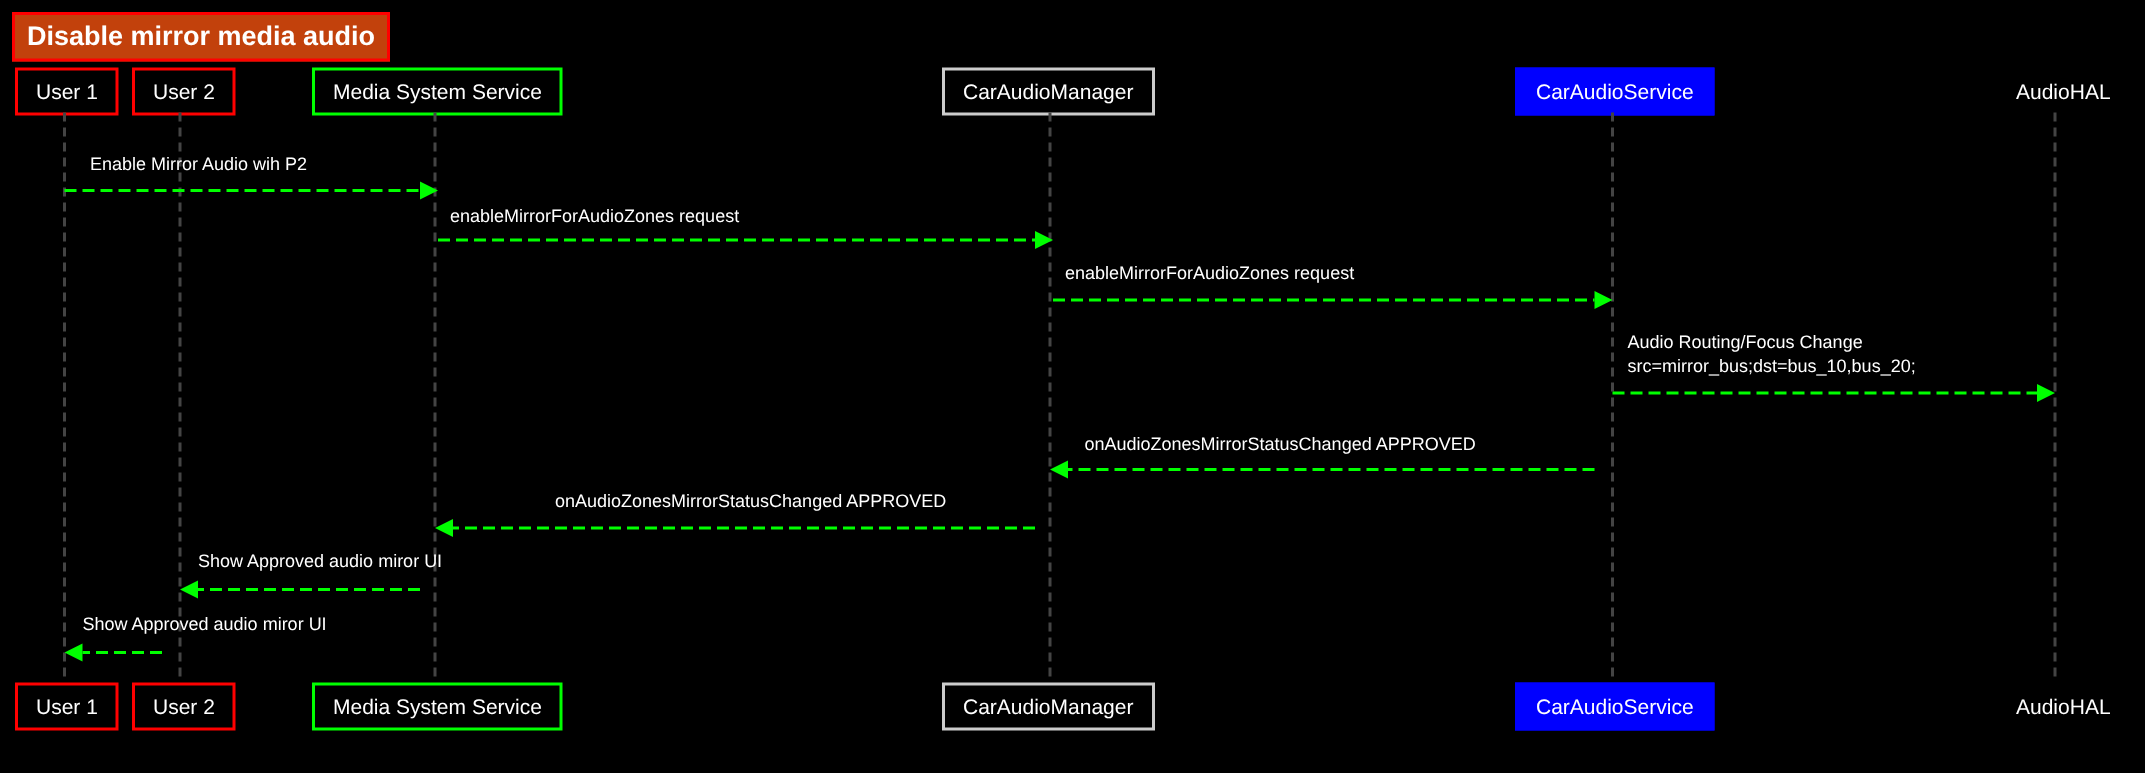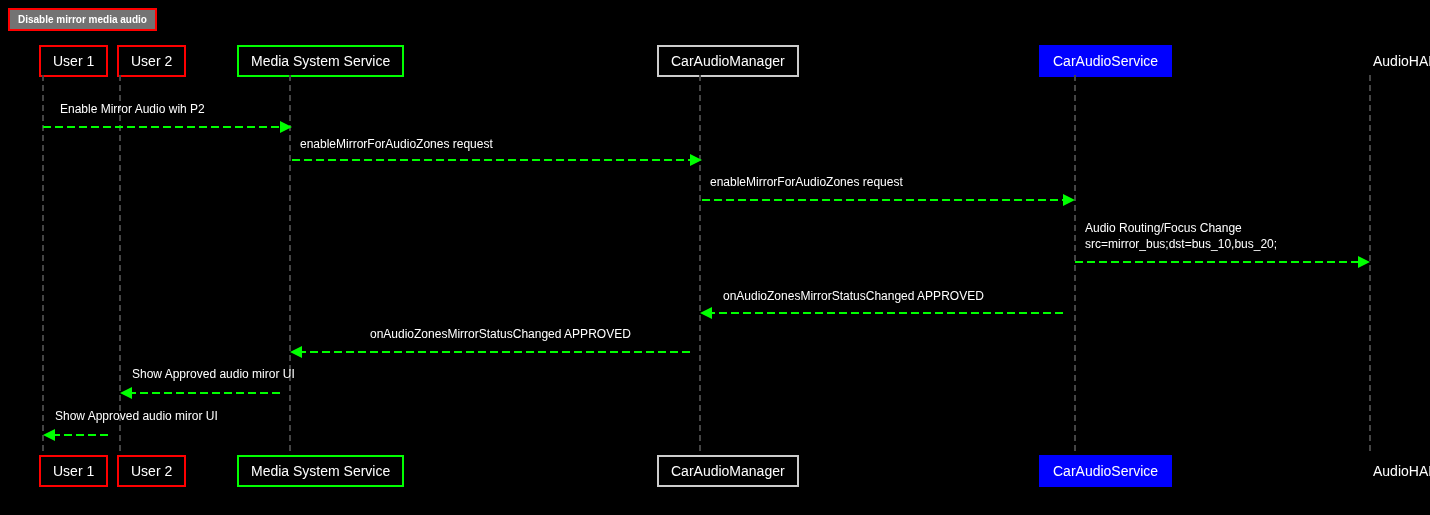--- a/index.html
+++ b/index.html
@@ -23,30 +23,29 @@
     
     .participant {
       position: absolute;
       border: 2px solid;
       padding: 6px 12px;
       font-size: 14px;
       white-space: nowrap;
       display: flex;
       align-items: center;
       justify-content: center;
-      margin-left: 29px;
     }
 
     .title-box {
       position: absolute;
       border: 2px solid red;
-      background: #737373;
+      background: #c2410c;
       color: #fff;
       padding: 4px 8px;
-      font-size: 10px;
+      font-size: 18px;
       font-weight: bold;
       text-align: right;
     }
   </style>
 </head>
 <body>
 
 <div class="diagram-container">
 
   <div class="title-box" style="top: 8px; left: 8px;">Disable mirror media audio</div>

